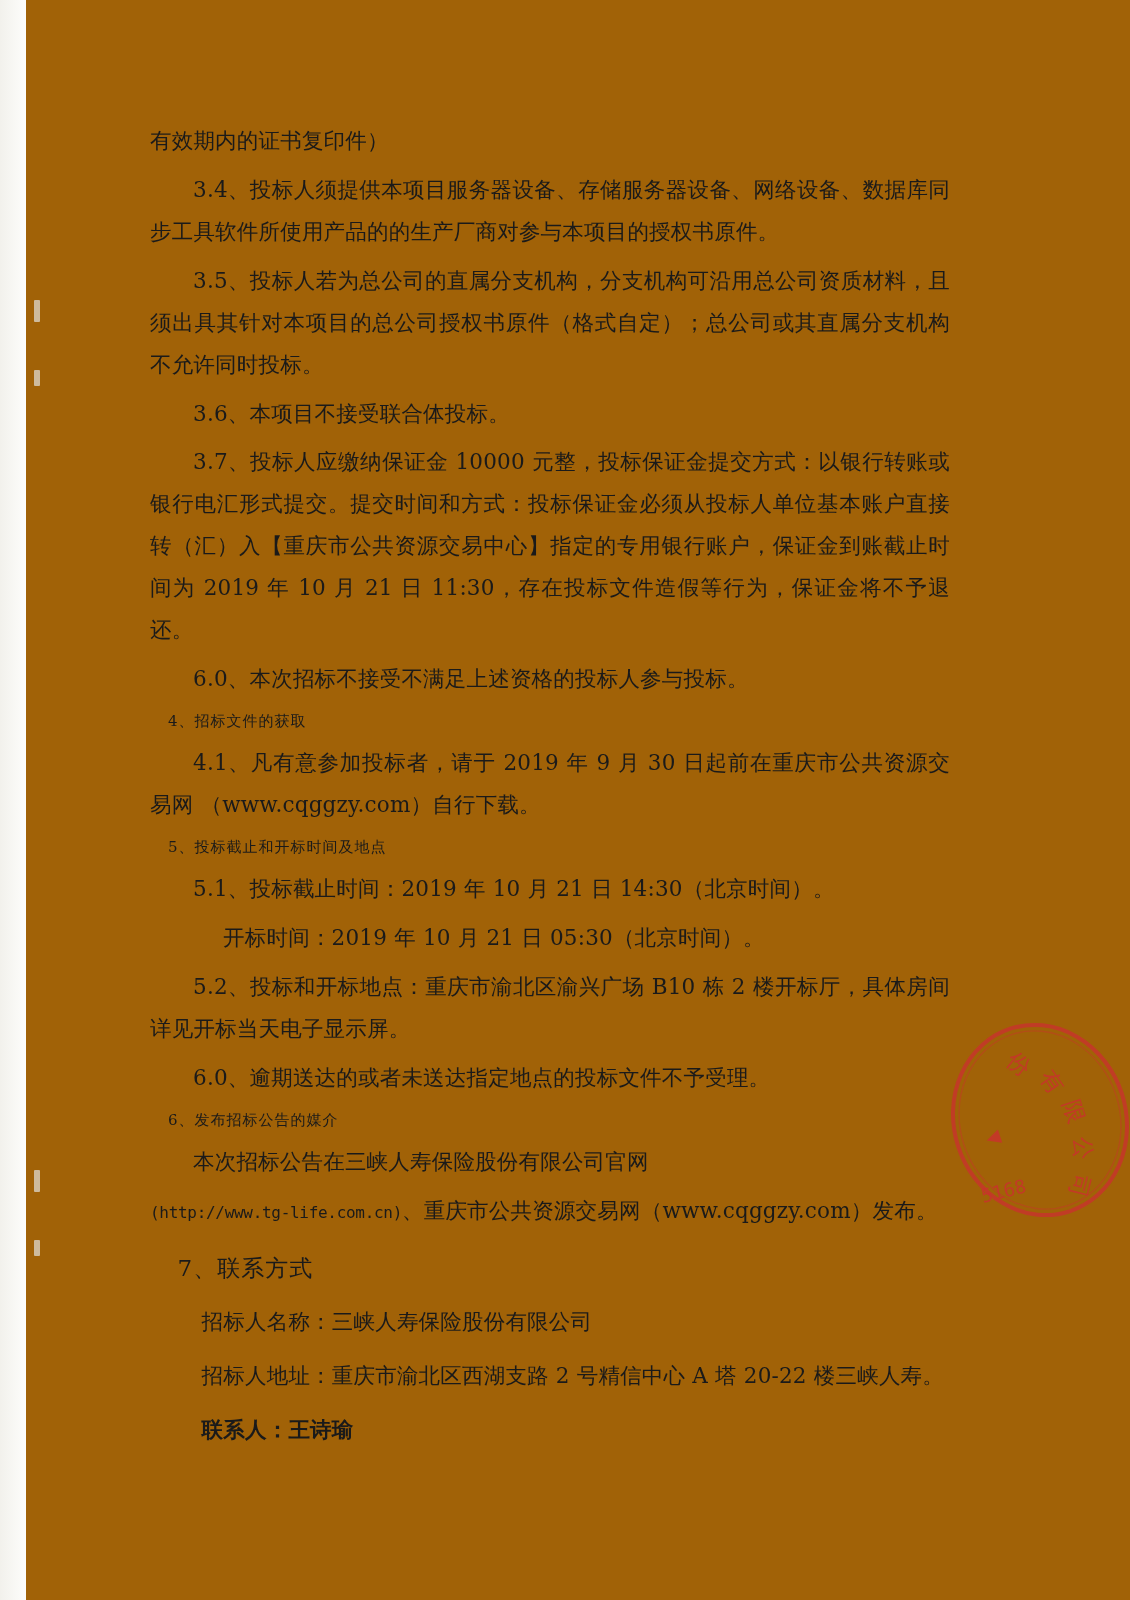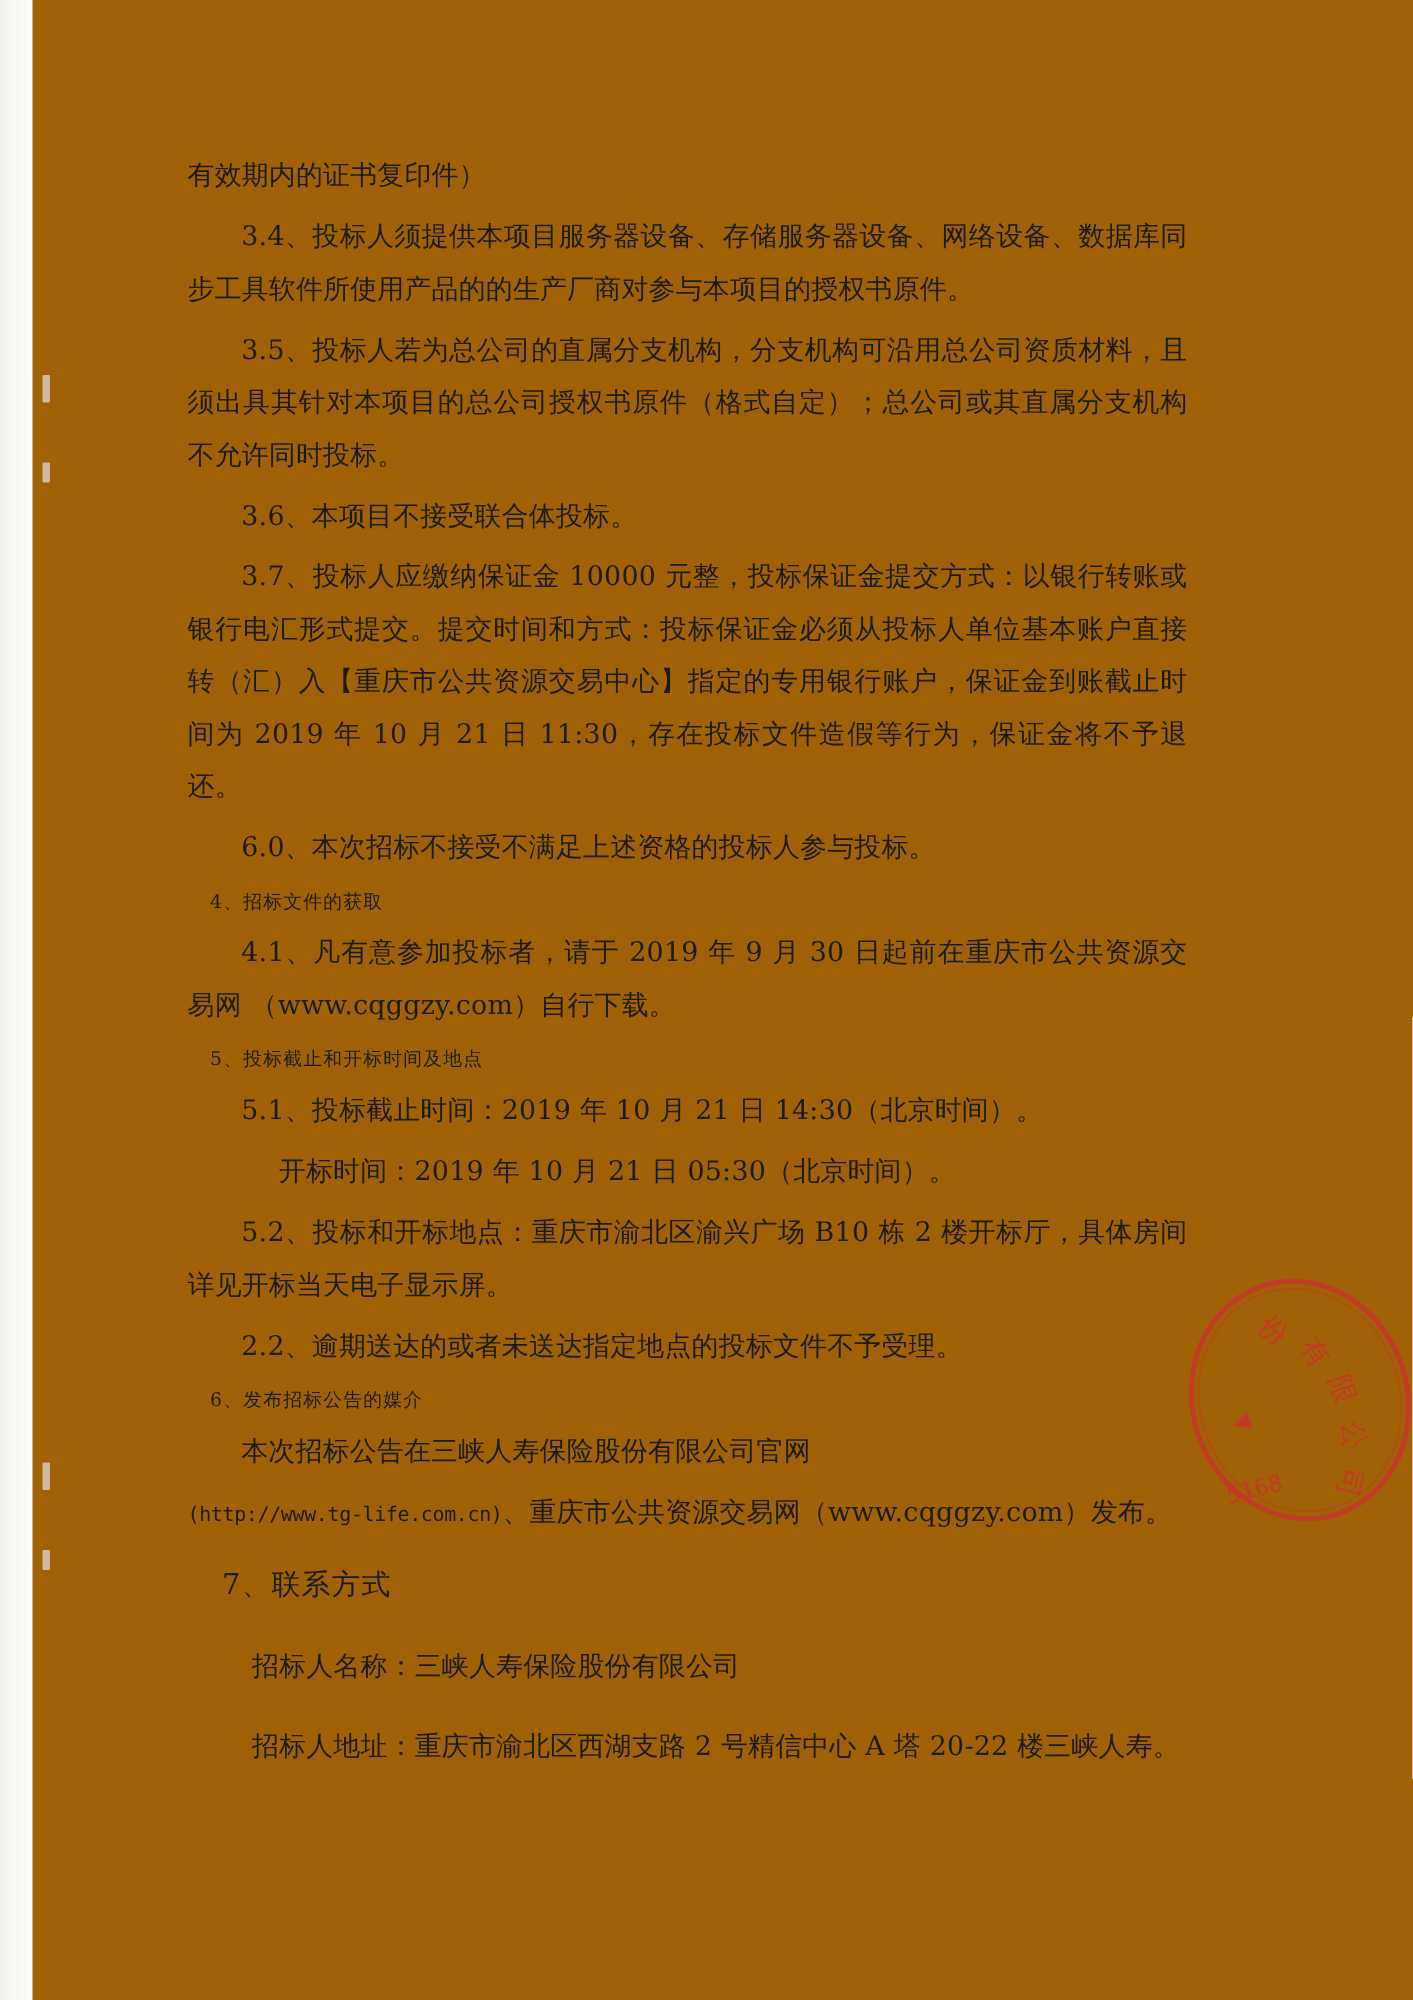--- a/index.html
+++ b/index.html
@@ -66,21 +66,20 @@
     font-family: "DejaVu Sans Mono", "Liberation Mono", monospace;
     font-size: 16px;
     letter-spacing: -0.3px;
   }
   .sub-indent {
     text-indent: 3.4em;
   }
   .contact-line {
     text-indent: 2.4em;
     margin-bottom: 12px;
-    margin-top: 22px;
   }
   .contact-bold {
     font-weight: bold;
   }
   
   .seal {
     position: absolute;
     left: 935px;
     top: 1015px;
     width: 210px;
@@ -122,29 +121,30 @@
     <p class="indent">3.7、投标人应缴纳保证金 10000 元整，投标保证金提交方式：以银行转账或银行电汇形式提交。提交时间和方式：投标保证金必须从投标人单位基本账户直接转（汇）入【重庆市公共资源交易中心】指定的专用银行账户，保证金到账截止时间为 2019 年 10 月 21 日 11:30，存在投标文件造假等行为，保证金将不予退还。</p>
     <p class="indent">6.0、本次招标不接受不满足上述资格的投标人参与投标。</p>
 
     <p class="heading">4、招标文件的获取</p>
     <p class="indent">4.1、凡有意参加投标者，请于 2019 年 9 月 30 日起前在重庆市公共资源交易网 （www.cqggzy.com）自行下载。</p>
 
     <p class="heading">5、投标截止和开标时间及地点</p>
     <p class="indent">5.1、投标截止时间：2019 年 10 月 21 日 14:30（北京时间）。</p>
     <p class="sub-indent">开标时间：2019 年 10 月 21 日 05:30（北京时间）。</p>
     <p class="indent">5.2、投标和开标地点：重庆市渝北区渝兴广场 B10 栋 2 楼开标厅，具体房间详见开标当天电子显示屏。</p>
-    <p class="indent">2.2、逾期送达的或者未送达指定地点的投标文件不予受理。</p>
+    <p class="indent">6.0、逾期送达的或者未送达指定地点的投标文件不予受理。</p>
 
     <p class="heading">6、发布招标公告的媒介</p>
     <p class="indent">本次招标公告在三峡人寿保险股份有限公司官网</p>
     <p class="hang"><span class="mono">(http://www.tg-life.com.cn)</span><span>、重庆市公共资源交易网（www.cqggzy.com）发布。</span></p>
 
     <p class="heading-big">7、联系方式</p>
     <p class="contact-line">招标人名称：三峡人寿保险股份有限公司</p>
     <p class="contact-line">招标人地址：重庆市渝北区西湖支路 2 号精信中心 A 塔 20-22 楼三峡人寿。</p>
+    <p class="contact-line contact-bold">联系人：王诗瑜</p>
 
   </div>
 
   <div class="seal">
     <svg width="210" height="210" viewBox="0 0 210 210" aria-hidden="true">
       <g transform="rotate(-18 105 105)" fill="none" stroke="#c8342c" stroke-width="4" opacity="0.82">
         <ellipse cx="105" cy="105" rx="86" ry="96"></ellipse>
         <ellipse cx="105" cy="105" rx="80" ry="90" stroke-width="1.4" opacity="0.55"></ellipse>
       </g>
       <g transform="rotate(-18 105 105)" fill="#c8342c" opacity="0.85">

